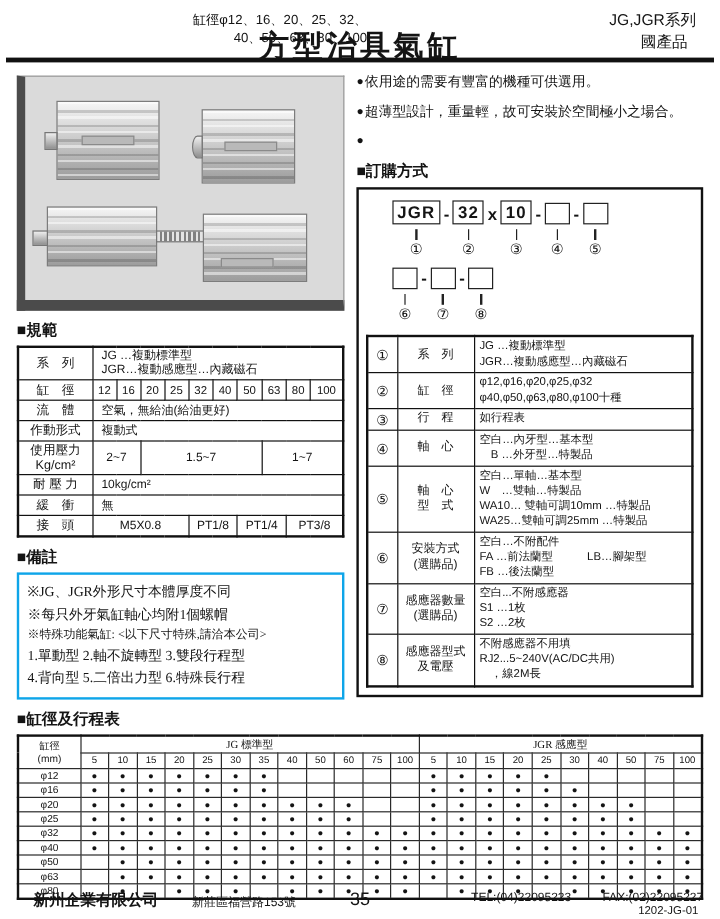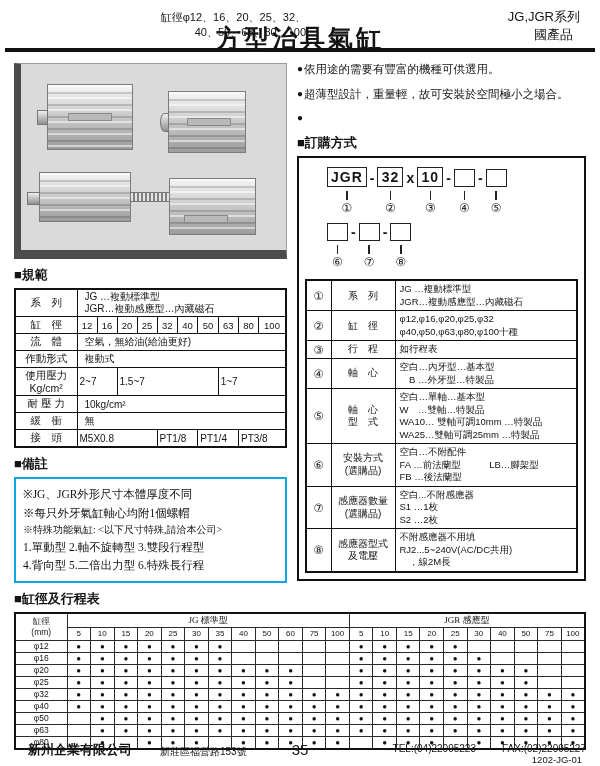--- a/index.html
+++ b/index.html
@@ -34,21 +34,21 @@
            linear-gradient(180deg,#f6f6f6 0%,#d2d2d2 40%,#9c9c9c 100%); }
   .cyl-part { position: absolute; border: 1px solid #767676; background: linear-gradient(180deg,#efefef,#8f8f8f); }
   .thread { background: repeating-linear-gradient(90deg,#e4e4e4 0 2px,#808080 2px 4px); }
   .label-strip { position: absolute; background: #b9b9b9; border: 1px solid #8a8a8a; height: 8px; width: 44px; }
 
   
   table { border-collapse: collapse; }
   .spec-table { width: 100%; border: 2px solid #111; font-size: 10px; }
   .spec-table th, .spec-table td { border: 1px solid #111; padding: 1px 2px; }
   .spec-table th { width: 62px; font-size: 10.5px; font-weight: normal; text-align: center; }
-  .sp-val { text-align: left; }
+  .sp-val { text-align: center; }
   .sp-val.left { text-align: left; padding-left: 7px; }
   .pre { white-space: pre-line; line-height: 1.2; }
   .bore-cell { text-align: center; font-size: 9.5px; padding: 2.5px 0; }
 
   
   .notes-box { border: 2px solid #0ea5e9; padding: 6px 7px; margin-top: 2px;
                font-family: "Liberation Serif", serif; font-size: 11.5px; line-height: 1.6; }
   .note-line.small { font-size: 10px; }
 
   

